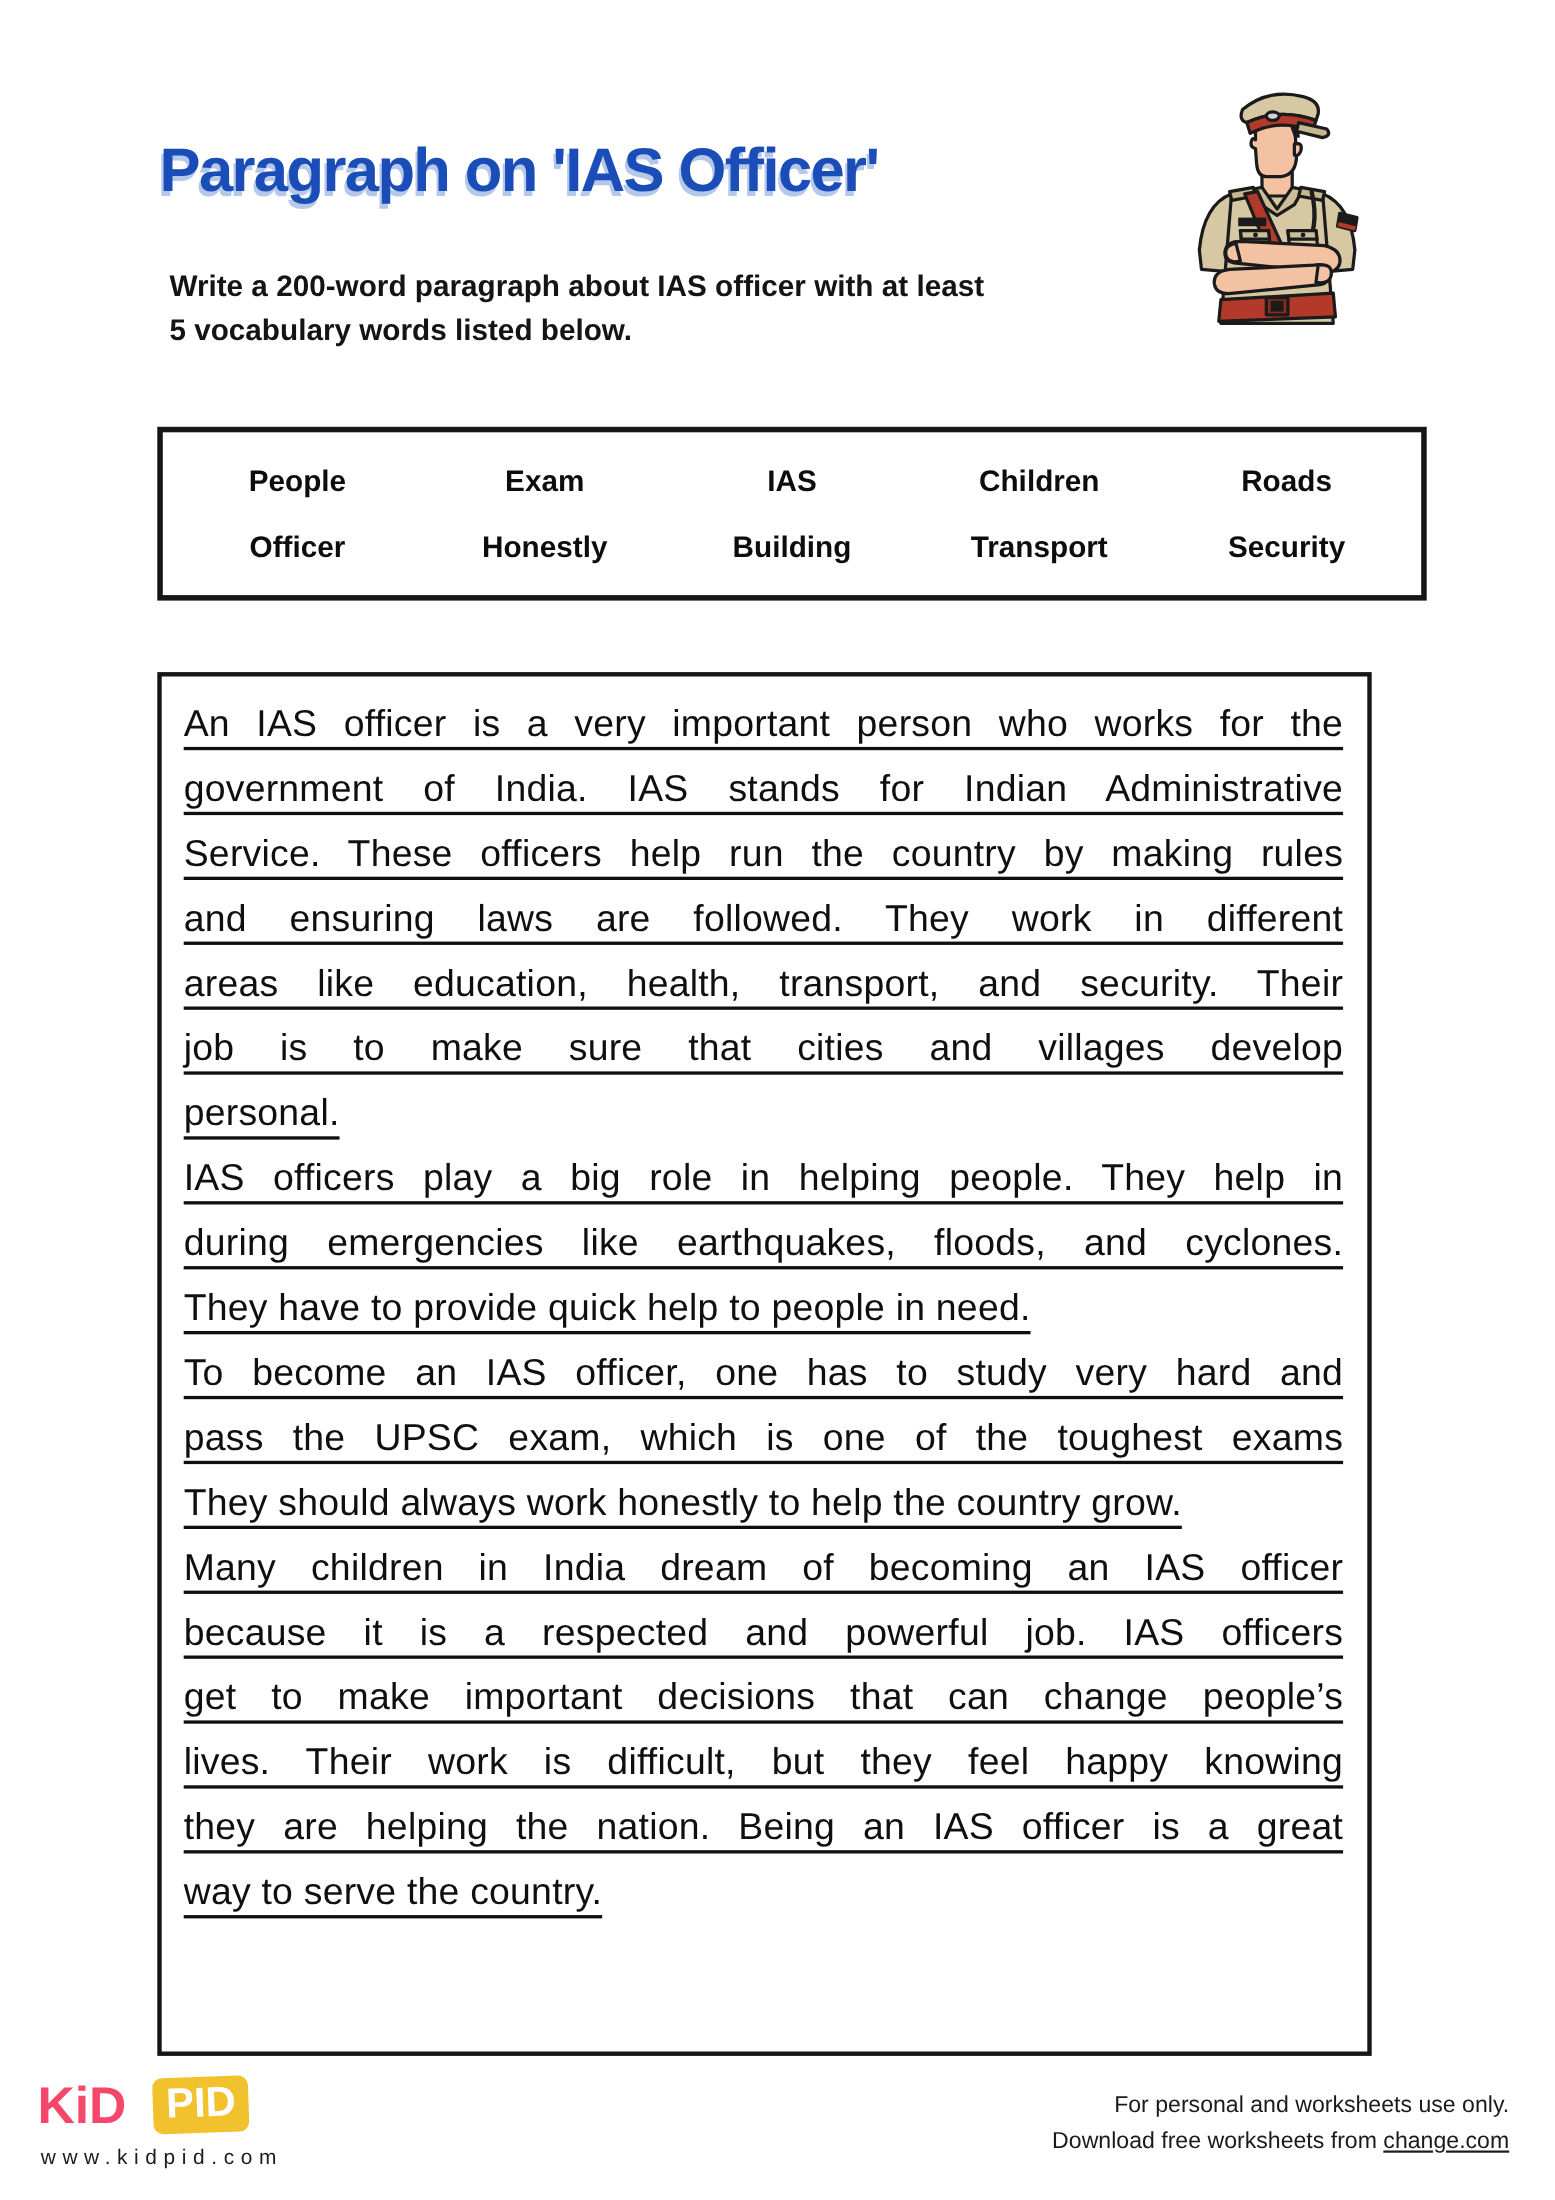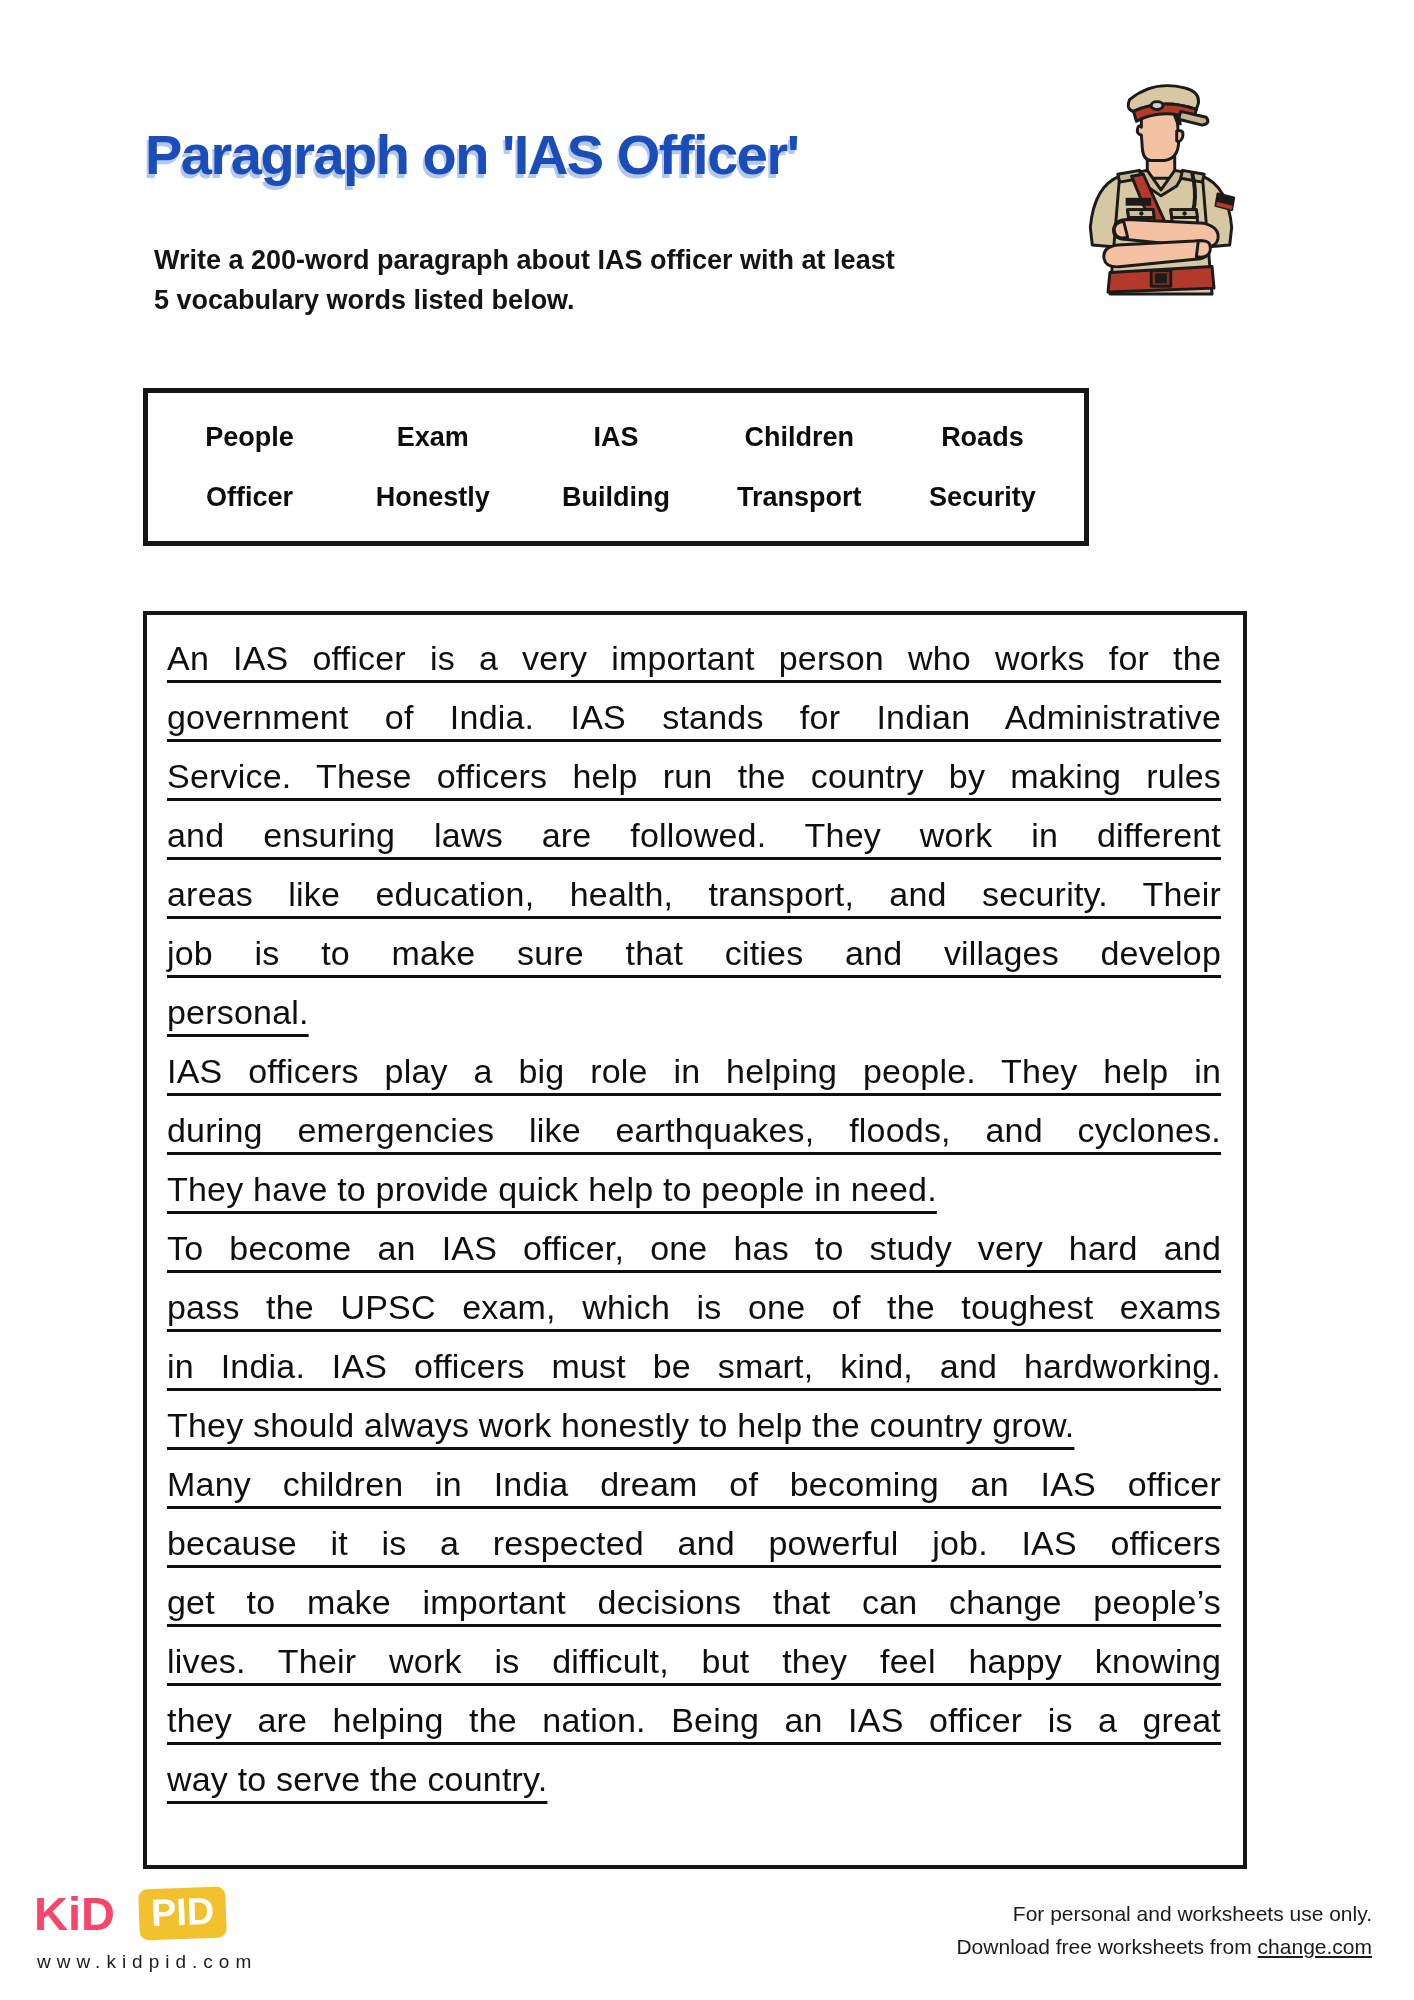--- a/index.html
+++ b/index.html
@@ -32,21 +32,21 @@
   .subtitle{
     position:absolute;left:154px;top:240px;
     font-size:27px;font-weight:700;line-height:40px;
     color:var(--ink);
   }
   .officer{
     position:absolute;left:1082px;top:80px;width:158px;height:216px;
   }
   .vocab-box{
     position:absolute;left:143px;top:388px;
-    width:946px;height:158px;
+    width:1154px;height:158px;
     border:5px solid #161616;
     display:grid;
     grid-template-columns:repeat(5,1fr);
     grid-template-rows:1fr 1fr;
     align-items:center;justify-items:center;
     padding:14px 10px;
     font-weight:700;font-size:27px;color:#0d0d0d;
   }
   .para-box{
     position:absolute;left:143px;top:611px;
@@ -183,21 +183,20 @@
       <div class="line justify">Service. These officers help run the country by making rules</div>
       <div class="line justify">and ensuring laws are followed. They work in different</div>
       <div class="line justify">areas like education, health, transport, and security. Their</div>
       <div class="line justify">job is to make sure that cities and villages develop</div>
       <div class="line left">personal.</div>
       <div class="line justify">IAS officers play a big role in helping people. They help in</div>
       <div class="line justify">during emergencies like earthquakes, floods, and cyclones.</div>
       <div class="line left">They have to provide quick help to people in need.</div>
       <div class="line justify">To become an IAS officer, one has to study very hard and</div>
       <div class="line justify">pass the UPSC exam, which is one of the toughest exams</div>
-      <div class="line justify">in India. IAS officers must be smart, kind, and hardworking.</div>
       <div class="line left">They should always work honestly to help the country grow.</div>
       <div class="line justify">Many children in India dream of becoming an IAS officer</div>
       <div class="line justify">because it is a respected and powerful job. IAS officers</div>
       <div class="line justify">get to make important decisions that can change people’s</div>
       <div class="line justify">lives. Their work is difficult, but they feel happy knowing</div>
       <div class="line justify">they are helping the nation. Being an IAS officer is a great</div>
       <div class="line left">way to serve the country.</div>
     </div>
 
   <div class="footer-logo">

